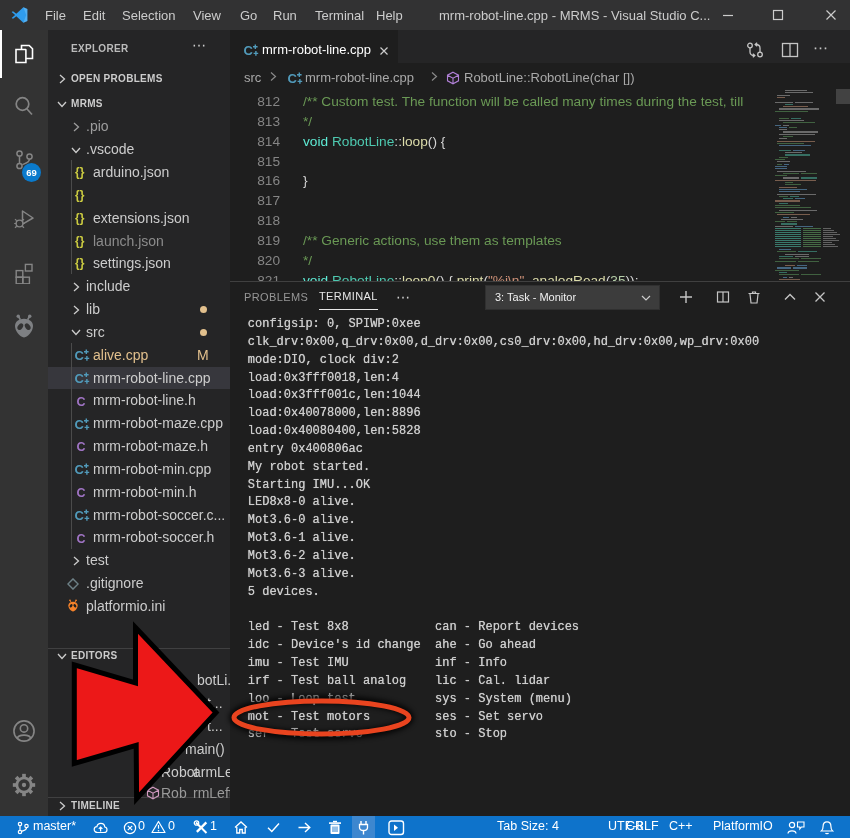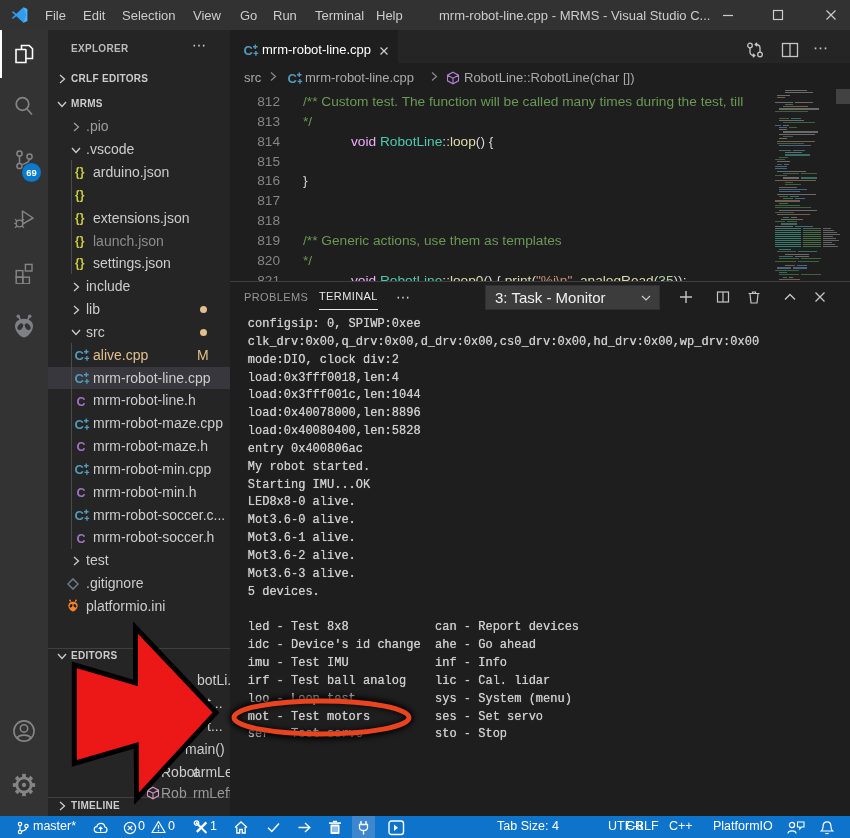--- a/index.html
+++ b/index.html
@@ -24,21 +24,21 @@
 .grey { color:#8c8c8c; }
 .dot { position:absolute; width:7px; height:7px; border-radius:50%; background:#e2c08d; }
 
 #tabbar { left:230px; top:30px; width:620px; height:33px; background:#252526; }
 #tab1 { position:absolute; left:0; top:0; width:168px; height:33px; background:#1e1e1e; color:#ffffff; font-size:13px; }
 #breadcrumb { left:230px; top:63px; width:620px; height:26px; background:#1e1e1e; color:#a9a9a9; font-size:13px; }
 #editor { left:230px; top:89px; width:620px; height:192px; background:#1e1e1e; overflow:hidden;
   font-family:Liberation Sans, sans-serif; font-size:13.7px; line-height:19.84px; }
 .cl { position:absolute; white-space:pre; }
 .lnum { position:absolute; color:#858585; text-align:right; width:34px; }
-.cmt { color:#6a9955; } .kw { color:#f0abfc;margin-left:48px; } .cls { color:#4ec9b0; }
+.cmt { color:#6a9955; } .kw { color:#5eead4; } .cls { color:#4ec9b0; }
 .fn { color:#dcdcaa; } .pn { color:#d4d4d4; } .str { color:#ce9178; } .num { color:#b5cea8; }
 
 #panel { left:230px; top:281px; width:620px; height:535px; background:#1e1e1e; border-top:1px solid rgba(128,128,128,0.35); }
 #term { position:absolute; left:17.8px; top:34px; font-family:"Liberation Mono", monospace;
   font-size:12px; line-height:17.84px; color:#cccccc; white-space:pre; text-shadow:0 0 0.7px rgba(215,215,215,0.9); }
 .ptab { position:absolute; top:0; height:30px; line-height:30px; font-size:11px; letter-spacing:0.4px; }
 
 #statusbar { left:0; top:816px; width:850px; height:22px; background:#0e73cb; color:#ffffff; font-size:12.5px; }
 #statusbar .sit { position:absolute; top:3px; white-space:nowrap; }
 svg { display:block; }
@@ -134,21 +134,21 @@
 <div class="abs" id="sidebar">
   <div class="srow" style="top:8px">
         <span class="hdr" style="left:23px;color:#bbbbbb">EXPLORER</span>
         <span style="left:144px;top:-4px;color:#cccccc;font-size:14px;letter-spacing:1px">⋯</span>
       </div>
   <div id="treerows">
         <div class="srow" style="top:37.6px">
           <svg class="abs" style="left:8px;top:5.6px" width="12" height="12" viewBox="0 0 12 12">
             <path d="M4 2 L8.5 6 L4 10" stroke="#cccccc" stroke-width="1.3" fill="none"></path>
           </svg>
-          <span class="hdr" style="left:23px">CRLF EDITORS</span>
+          <span class="hdr" style="left:23px">OPEN PROBLEMS</span>
         </div>
 <div class="srow" style="top:62.6px">
           <svg class="abs" style="left:8px;top:5.6px" width="12" height="12" viewBox="0 0 12 12">
             <path d="M2 4 L6 8.5 L10 4" stroke="#cccccc" stroke-width="1.3" fill="none"></path>
           </svg>
           <span class="hdr" style="left:23px">MRMS</span>
         </div>
 <div class="srow" style="top:85.4px">
           <svg class="abs" style="left:22px;top:5.6px" width="12" height="12" viewBox="0 0 12 12">
             <path d="M4 2 L8.5 6 L4 10" stroke="#9d9d9d" stroke-width="1.3" fill="none"></path>
@@ -529,21 +529,21 @@
 <div class="abs" style="left:16px;top:187.6px;width:4px;height:1.2px;background:#9a9a9a;opacity:0.62"></div>
 <div class="abs" style="left:6px;top:189.9px;width:21px;height:1.2px;background:#b0846a;opacity:0.62"></div>
 <div class="abs" style="left:63px;top:0px;width:14px;height:15px;background:rgba(121,121,121,0.4)"></div>
       </div>
 </div>
 
 <div class="abs" id="panel">
   <span class="ptab" style="left:14px;color:#969696">PROBLEMS</span>
   <span class="ptab" style="left:89px;color:#e7e7e7;border-bottom:1px solid #e7e7e7;height:28px;line-height:29px">TERMINAL</span>
   <span class="ptab" style="left:166px;color:#d0d0d0;font-size:14px">⋯</span>
-  <div class="abs" style="left:255px;top:2.5px;width:175px;height:25px;background:#3c3c3c;border:1px solid #303030;color:#f0f0f0;font-size:15px;line-height:23px;padding-left:9px">3: Task - Monitor
+  <div class="abs" style="left:255px;top:2.5px;width:175px;height:25px;background:#3c3c3c;border:1px solid #303030;color:#f0f0f0;font-size:11px;line-height:23px;padding-left:9px">3: Task - Monitor
     <svg class="abs" style="right:8px;top:8px" width="10" height="8" viewBox="0 0 10 8">
           <path d="M1 2 L5 6 L9 2" stroke="#cccccc" stroke-width="1.2" fill="none"></path>
         </svg>
   </div>
   <div id="panelicons">
         <svg class="abs" style="left:448px;top:6.5px" width="16" height="16" viewBox="0 0 16 16">
           <path d="M8 2 V14 M2 8 H14" stroke="#c5c5c5" stroke-width="1.4"></path>
         </svg>
 <svg class="abs" style="left:485px;top:6.5px" width="16" height="16" viewBox="0 0 16 16">
           <rect x="2.5" y="3" width="11" height="10" fill="none" stroke="#c5c5c5" stroke-width="1.2"></rect>

